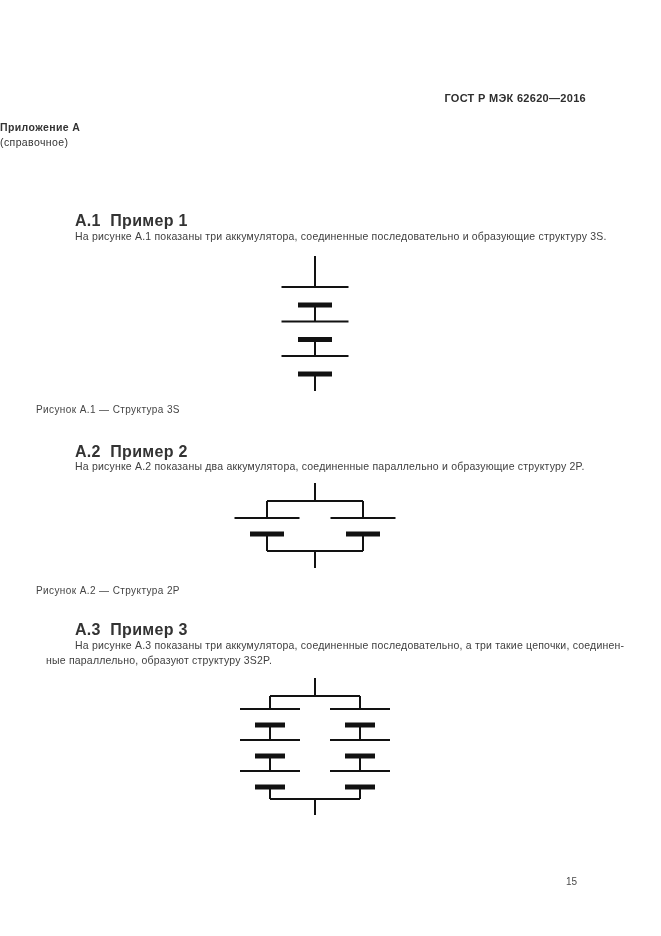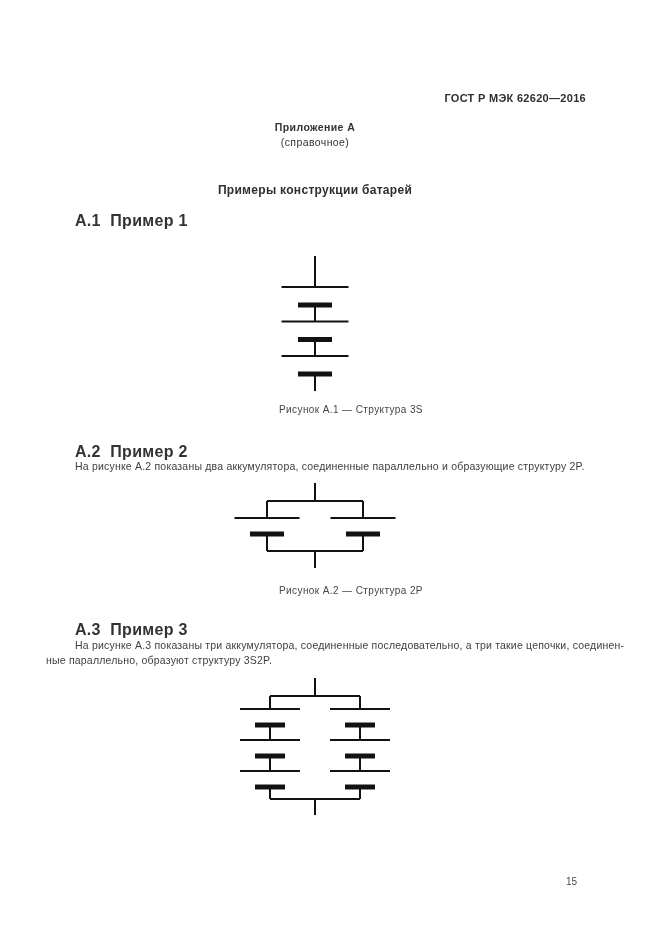--- a/index.html
+++ b/index.html
@@ -11,21 +11,21 @@
     font-family: "Liberation Sans", sans-serif;
     color: #3d3d3d;
     overflow: hidden;
     margin-top: 28px;
   }
   .abs { position: absolute; white-space: pre; }
   .centered {
     position: absolute;
     left: 0;
     width: 630px;
-    text-align: center;
+    text-align: left;
     white-space: pre;
   }
   .doc-code {
     position: absolute;
     top: 64px;
     right: 75px;
     font-size: 11px;
     font-weight: bold;
     letter-spacing: 0.3px;
     color: #2e2e2e;
@@ -42,23 +42,23 @@
 </style>
 </head>
 <body>
 
 <div class="page">
 
   <div class="doc-code">ГОСТ Р МЭК 62620—2016</div>
 
   <div class="centered annex-name">Приложение А</div>
   <div class="centered annex-kind">(справочное)</div>
-  <div class="centered annex-title">Примеры конструкции батарей</div>
 
   <div class="abs sec-heading" style="left:75px; top:184px;">А.1  Пример 1</div>
+  <div class="abs body-text" style="left:75px; top:202px;">На рисунке А.1 показаны три аккумулятора, соединенные последовательно и образующие структуру 3S.</div>
   <div class="fig" style="top:226px;">
     <svg width="200" height="140">
         <line x1="100" y1="2" x2="100" y2="33" stroke="#121212" stroke-width="2"></line>
         <line x1="66.5" y1="33" x2="133.5" y2="33" stroke="#121212" stroke-width="2"></line>
         <line x1="83" y1="51" x2="117" y2="51" stroke="#121212" stroke-width="5"></line>
         <line x1="100" y1="51" x2="100" y2="67.5" stroke="#121212" stroke-width="2"></line>
         <line x1="66.5" y1="67.5" x2="133.5" y2="67.5" stroke="#121212" stroke-width="2"></line>
         <line x1="83" y1="85.5" x2="117" y2="85.5" stroke="#121212" stroke-width="5"></line>
         <line x1="100" y1="85.5" x2="100" y2="102" stroke="#121212" stroke-width="2"></line>
         <line x1="66.5" y1="102" x2="133.5" y2="102" stroke="#121212" stroke-width="2"></line>

